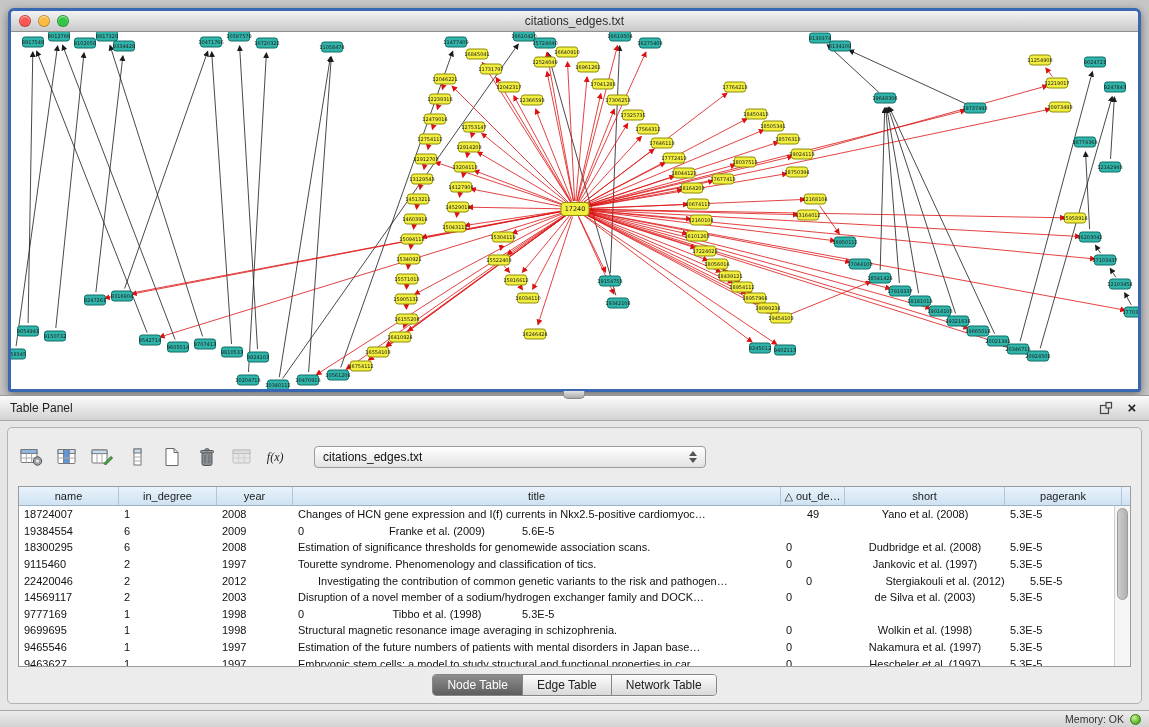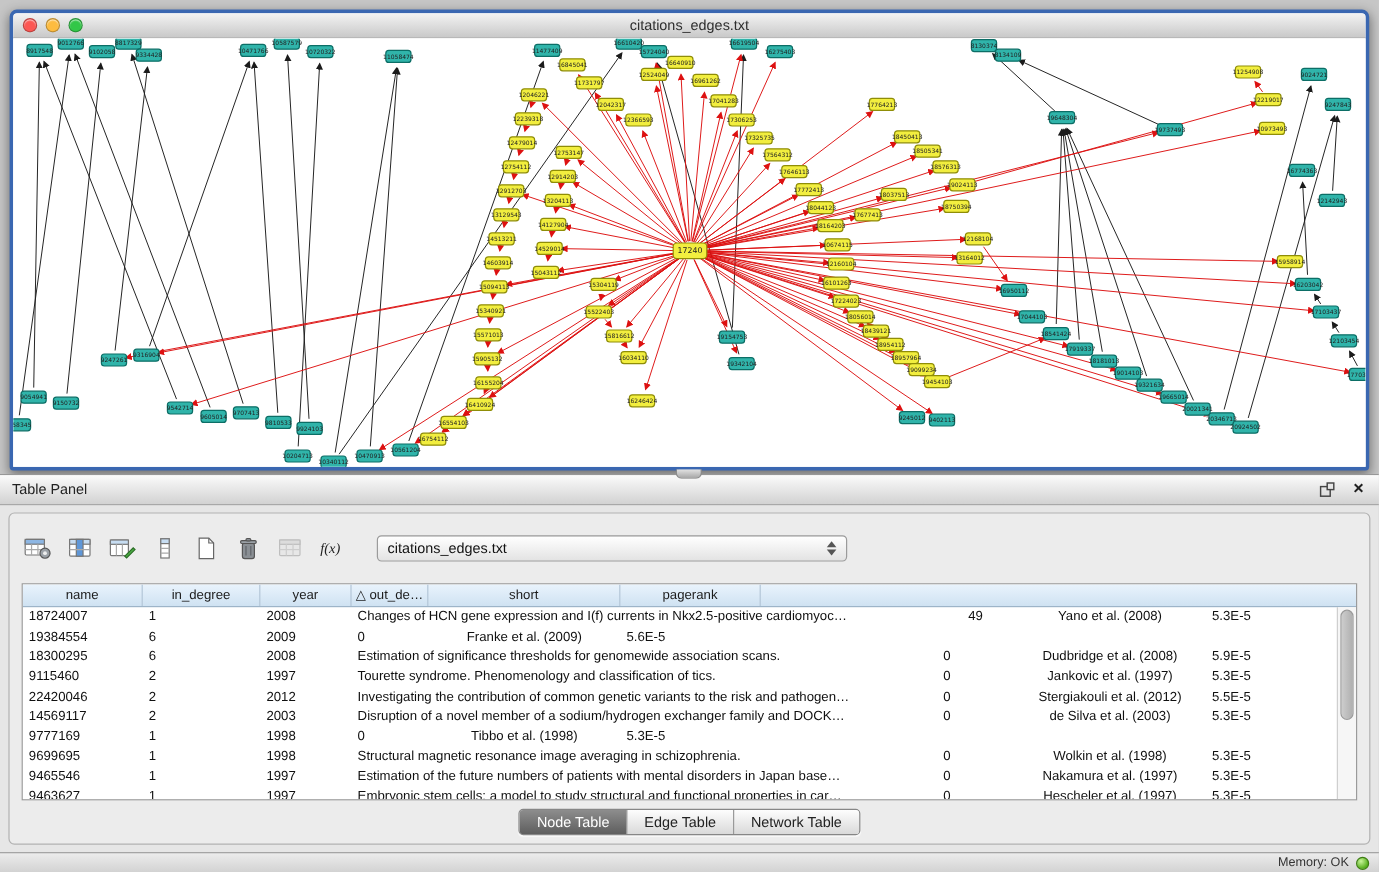--- a/index.html
+++ b/index.html
@@ -825,20 +825,21 @@
             <span class="up"></span>
             <span class="down"></span>
           </span>
       </div>
     </div>
     <div class="table-wrap">
       <div class="thead" id="table-head">
           <div class="hcell" style="width: 100px;">name</div>
           <div class="hcell" style="width: 98px;">in_degree</div>
           <div class="hcell" style="width: 76px;">year</div>
+          <div class="hcell" style="width: 488px;">title</div>
           <div class="hcell" style="width: 64px;">△ out_de…</div>
           <div class="hcell" style="width: 160px;">short</div>
           <div class="hcell" style="width: 117px;">pagerank</div>
         </div>
       <div class="tbody" id="table-body">
           <div class="trow">
             <div class="tcell" style="width: 100px; text-align: left;">18724007</div>
             <div class="tcell" style="width: 98px; text-align: left;">1</div>
             <div class="tcell" style="width: 76px; text-align: left;">2008</div>
             <div class="tcell" style="width: 488px; text-align: left;">Changes of HCN gene expression and I(f) currents in Nkx2.5-positive cardiomyoc…</div>
@@ -869,21 +870,21 @@
             <div class="tcell" style="width: 76px; text-align: left;">1997</div>
             <div class="tcell" style="width: 488px; text-align: left;">Tourette syndrome. Phenomenology and classification of tics.</div>
             <div class="tcell" style="width: 64px; text-align: left;">0</div>
             <div class="tcell" style="width: 160px; text-align: center;">Jankovic et al. (1997)</div>
             <div class="tcell" style="width: 117px; text-align: left;">5.3E-5</div>
           </div>
           <div class="trow">
             <div class="tcell" style="width: 100px; text-align: left;">22420046</div>
             <div class="tcell" style="width: 98px; text-align: left;">2</div>
             <div class="tcell" style="width: 76px; text-align: left;">2012</div>
-            <div class="tcell" style="width: 488px; text-align: left;">Investigating the contribution of common genetic variants to the risk and pathogen…</div>
+            <div class="tcell" style="width: 488px; text-align: left; margin-left: 20px;">Investigating the contribution of common genetic variants to the risk and pathogen…</div>
             <div class="tcell" style="width: 64px; text-align: left;">0</div>
             <div class="tcell" style="width: 160px; text-align: center;">Stergiakouli et al. (2012)</div>
             <div class="tcell" style="width: 117px; text-align: left;">5.5E-5</div>
           </div>
           <div class="trow">
             <div class="tcell" style="width: 100px; text-align: left;">14569117</div>
             <div class="tcell" style="width: 98px; text-align: left;">2</div>
             <div class="tcell" style="width: 76px; text-align: left;">2003</div>
             <div class="tcell" style="width: 488px; text-align: left;">Disruption of a novel member of a sodium/hydrogen exchanger family and DOCK…</div>
             <div class="tcell" style="width: 64px; text-align: left;">0</div>

